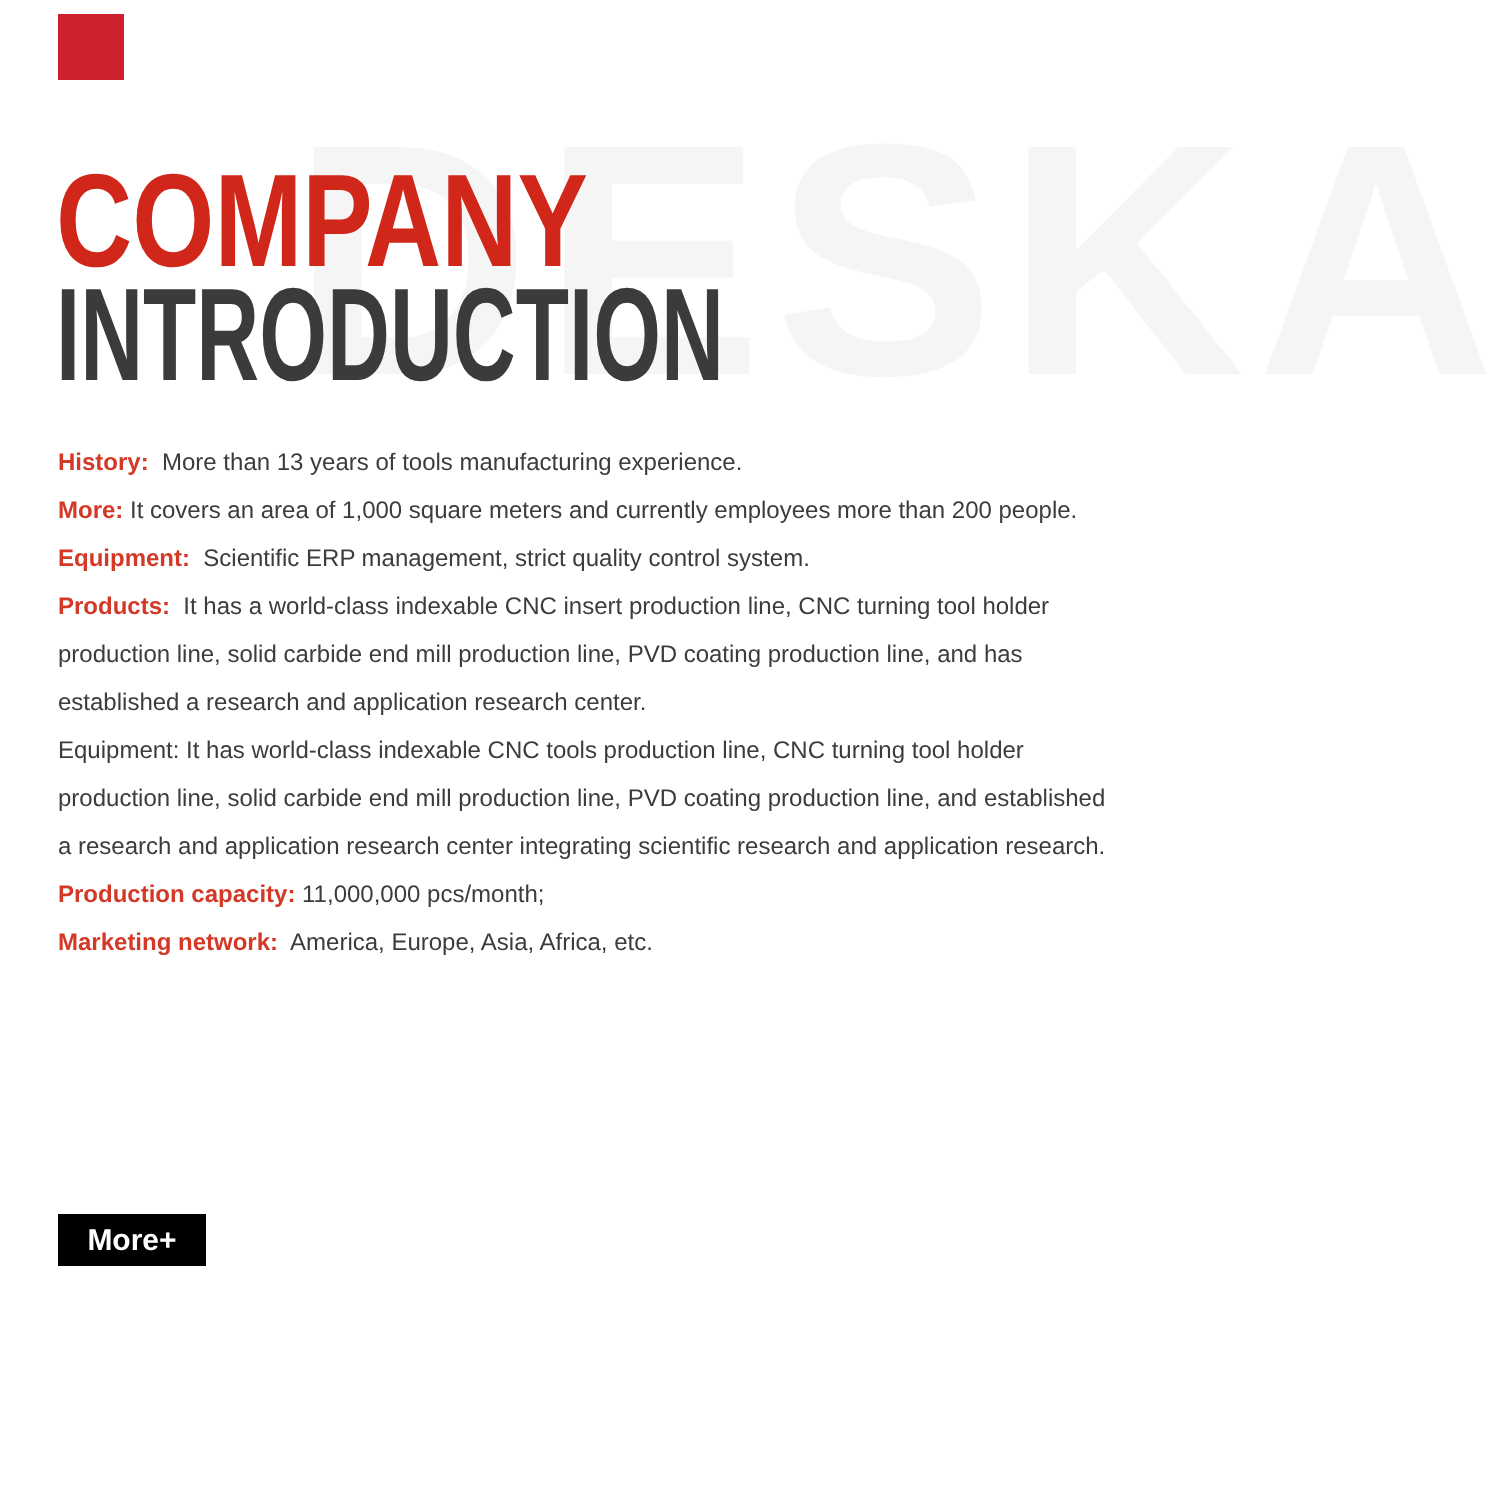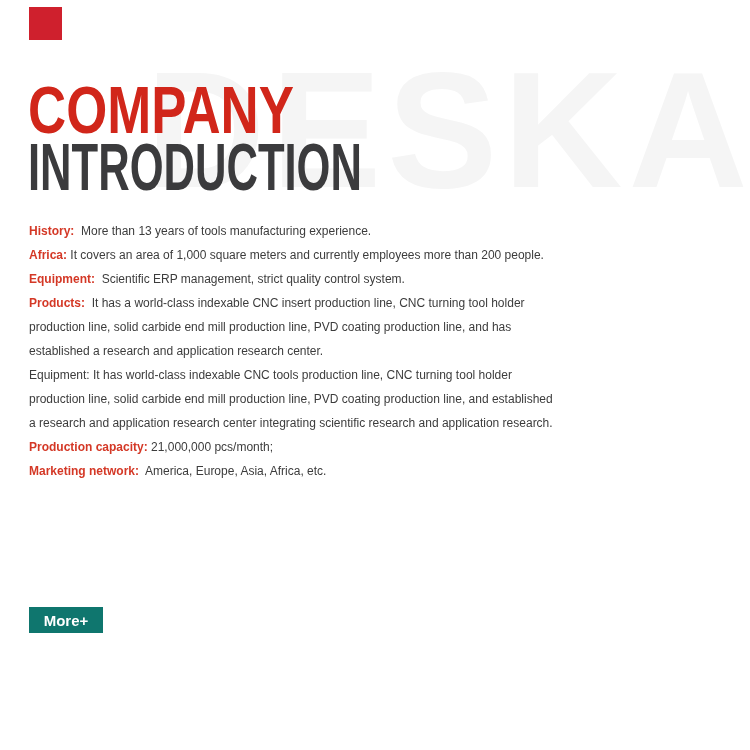--- a/index.html
+++ b/index.html
@@ -71,21 +71,21 @@
   .intro .label {
     font-weight: bold;
     color: #d43826;
   }
   .more-button {
     position: absolute;
     left: 29px;
     top: 607px;
     width: 74px;
     height: 26px;
-    background: #0f766e;
+    background: #000000;
     color: #ffffff;
     font-size: 15px;
     font-weight: bold;
     display: flex;
     align-items: center;
     justify-content: center;
     cursor: pointer;
   }
 </style>
 </head>
@@ -97,36 +97,36 @@
 
   <div class="watermark">DESKAR</div>
 
   <div class="title1">COMPANY</div>
 
   <div class="title2">INTRODUCTION</div>
 
   <div class="intro" id="intro-list">
     <p class="line"><span class="label">History:</span><span class="text">  More than 13 years of tools manufacturing experience.</span></p>
 
-    <p class="line"><span class="label">Africa:</span><span class="text"> It covers an area of 1,000 square meters and currently employees more than 200 people.</span></p>
+    <p class="line"><span class="label">More:</span><span class="text"> It covers an area of 1,000 square meters and currently employees more than 200 people.</span></p>
 
 
 
     <p class="line"><span class="label">Equipment:</span><span class="text">  Scientific ERP management, strict quality control system.</span></p>
 
     <p class="line"><span class="label">Products:</span><span class="text">  It has a world-class indexable CNC insert production line, CNC turning tool holder
 production line, solid carbide end mill production line, PVD coating production line, and has
 established a research and application research center.</span></p>
 
     <p class="line plain"><span class="text">Equipment: It has world-class indexable CNC tools production line, CNC turning tool holder
 production line, solid carbide end mill production line, PVD coating production line, and established
 a research and application research center integrating scientific research and application research.</span></p>
 
 
-    <p class="line"><span class="label">Production capacity:</span><span class="text"> 21,000,000 pcs/month;</span></p>
+    <p class="line"><span class="label">Production capacity:</span><span class="text"> 11,000,000 pcs/month;</span></p>
 
     <p class="line"><span class="label">Marketing network:</span><span class="text">  America, Europe, Asia, Africa, etc.</span></p>
 
   </div>
 
   <div class="more-button">More+</div>
 
 </div>
 
 </body></html>

